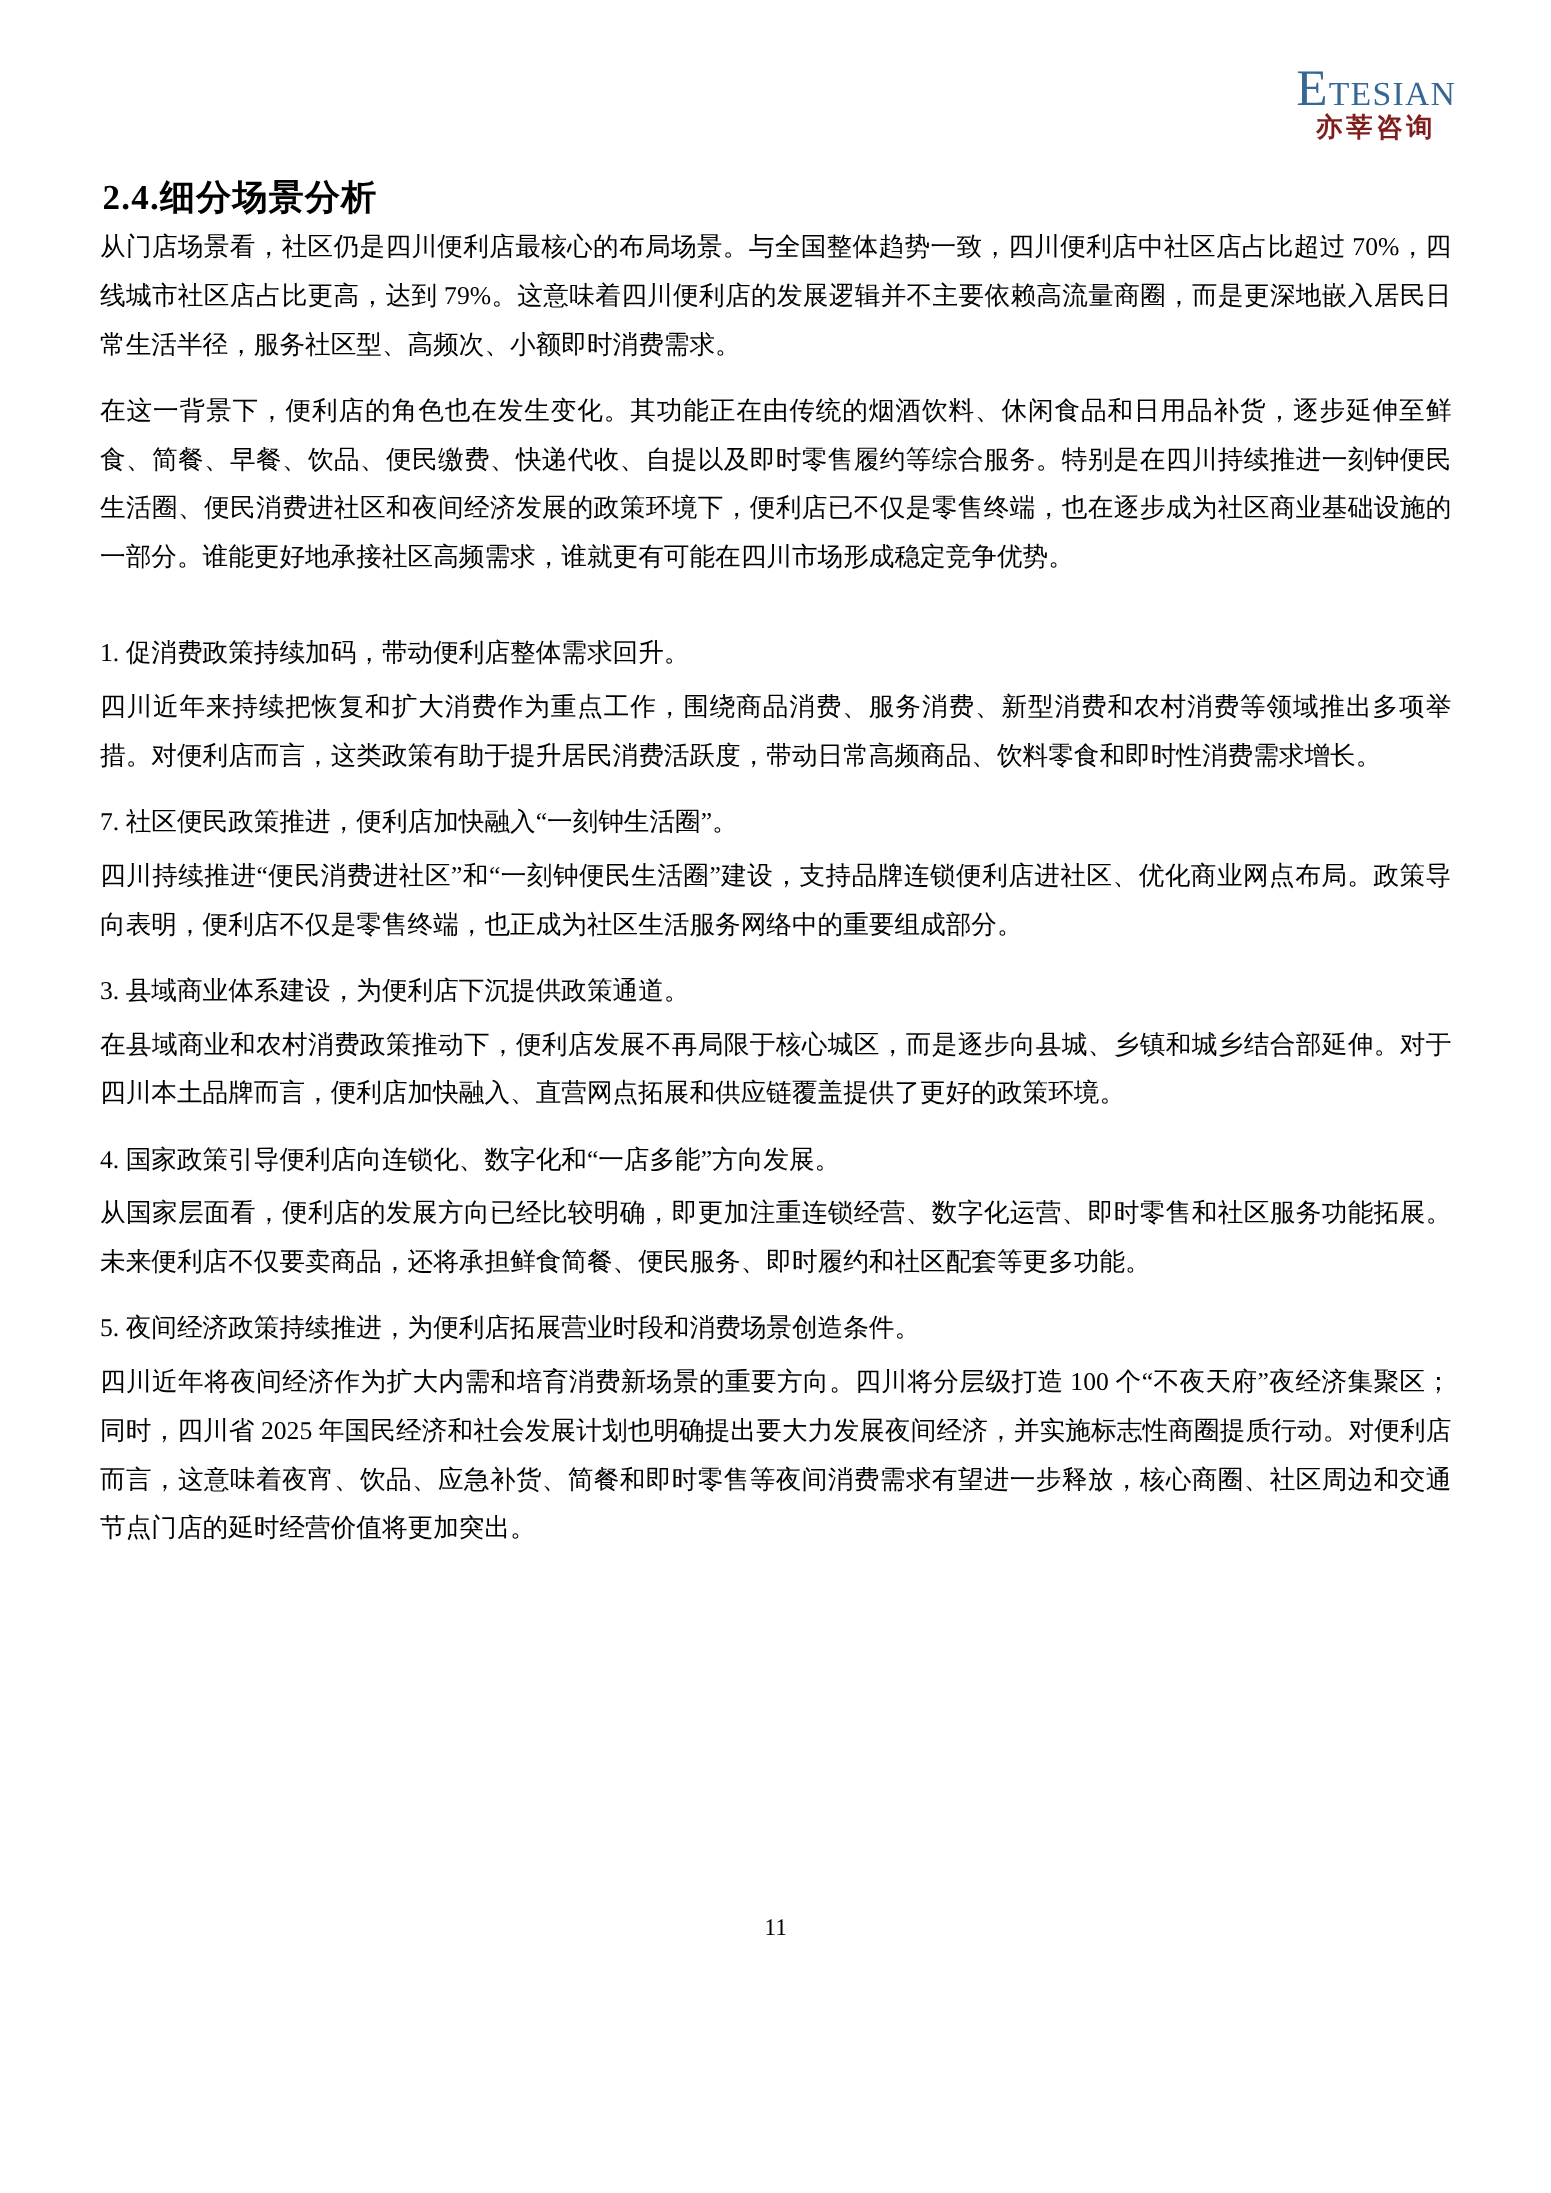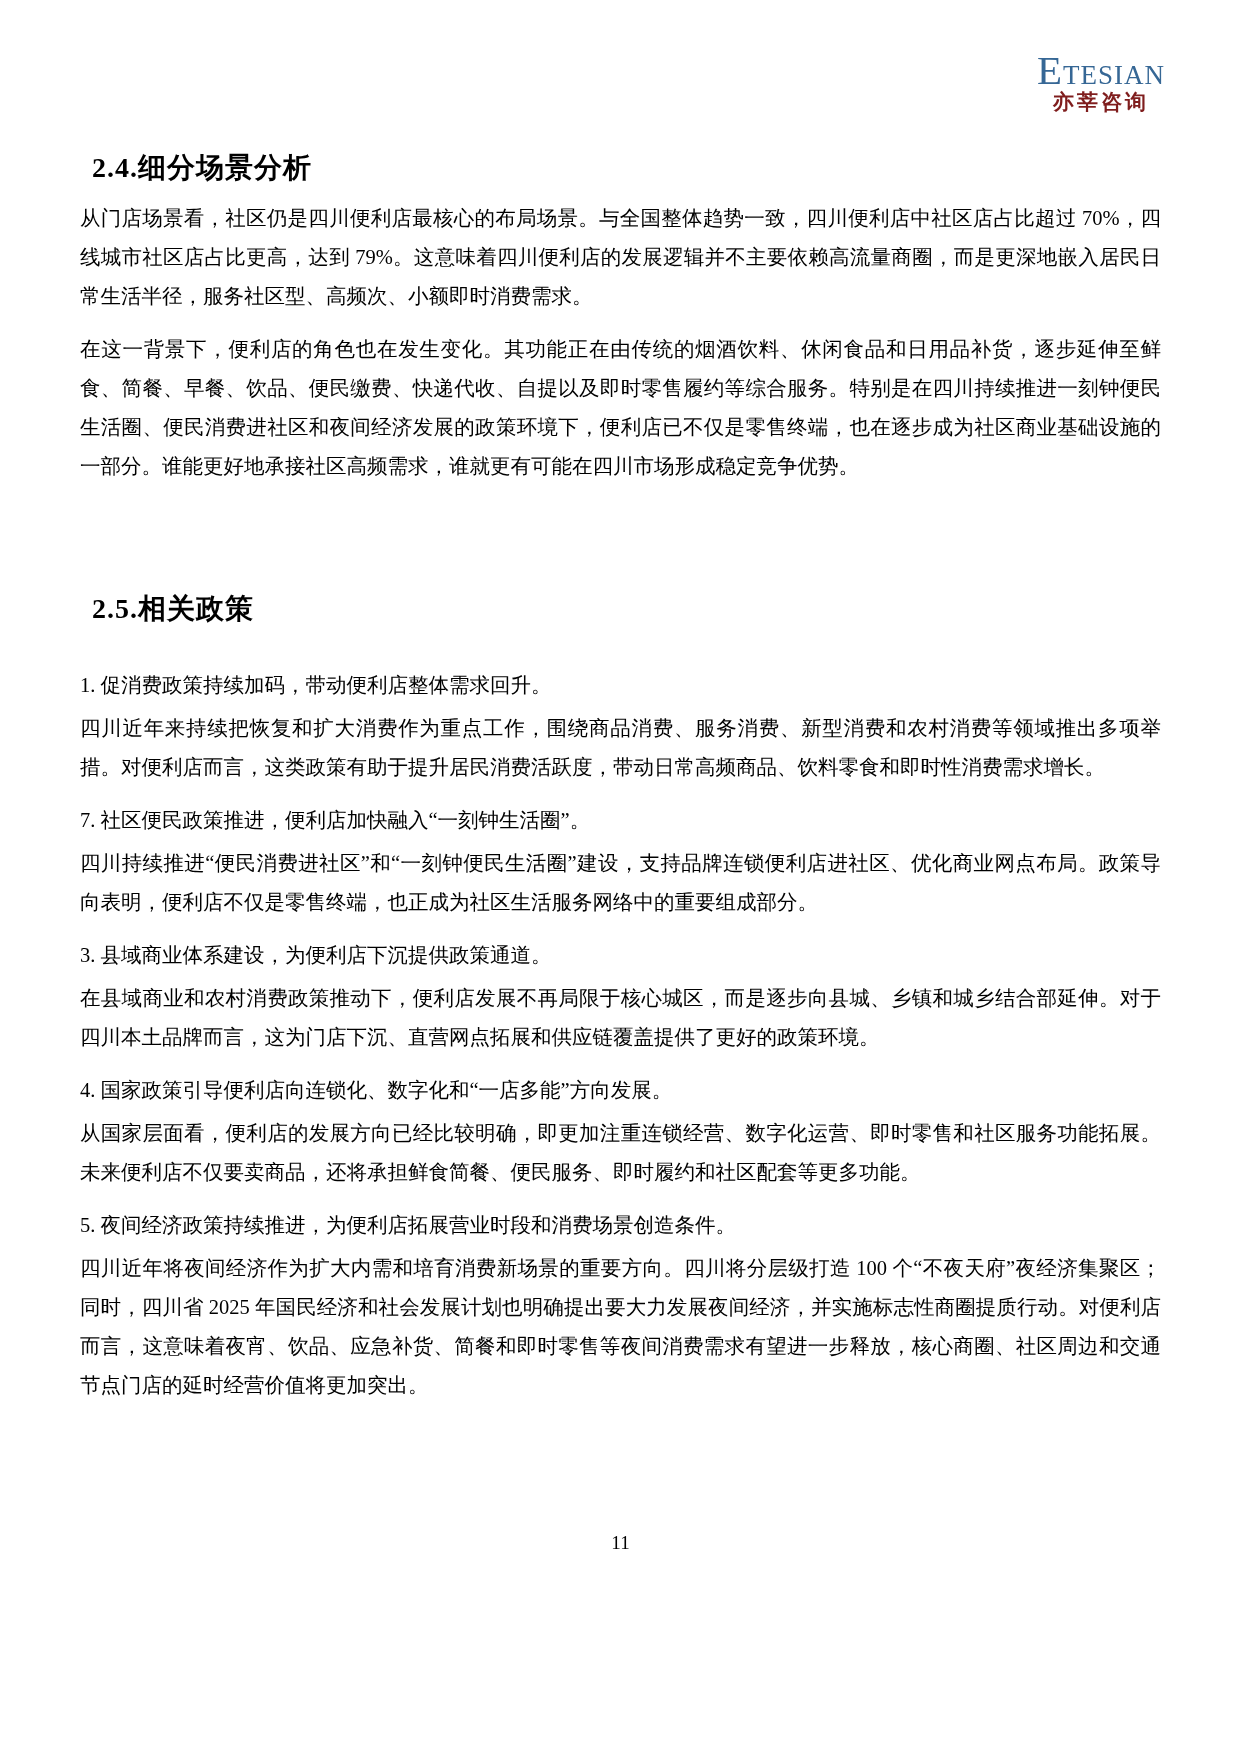--- a/index.html
+++ b/index.html
@@ -24,21 +24,21 @@
     font-size:21px; font-weight:bold; letter-spacing:3px;
     margin-top:-2px; color:#7f1d1d;
   }
 
   
   .content {
     position:absolute; top:137px; left:80px; right:80px;
   }
   .sec-heading {
     font-size:28px; font-weight:bold;
-    margin:12px; letter-spacing:1px;
+    margin:2px; letter-spacing:1px;
   }
   .sec-heading.second { margin-top:104px; }
 
   .body-para {
     font-size:20.5px; line-height:39px;
     text-align:justify; margin:0;
   }
   .para-1 { }
   .para-2 { margin-top:14px; }
 
@@ -67,32 +67,31 @@
     <div class="brand-cn">亦莘咨询</div>
   </div>
 
   <div class="content">
 
     <h1 class="sec-heading">2.4.细分场景分析</h1>
 
     <p class="body-para para-1">从门店场景看，社区仍是四川便利店最核心的布局场景。与全国整体趋势一致，四川便利店中社区店占比超过 70%，四线城市社区店占比更高，达到 79%。这意味着四川便利店的发展逻辑并不主要依赖高流量商圈，而是更深地嵌入居民日常生活半径，服务社区型、高频次、小额即时消费需求。</p>
     <p class="body-para para-2">在这一背景下，便利店的角色也在发生变化。其功能正在由传统的烟酒饮料、休闲食品和日用品补货，逐步延伸至鲜食、简餐、早餐、饮品、便民缴费、快递代收、自提以及即时零售履约等综合服务。特别是在四川持续推进一刻钟便民生活圈、便民消费进社区和夜间经济发展的政策环境下，便利店已不仅是零售终端，也在逐步成为社区商业基础设施的一部分。谁能更好地承接社区高频需求，谁就更有可能在四川市场形成稳定竞争优势。</p>
 
-    <h1 class="sec-heading second">2.5.相关政策</h1>
 
     <div class="policy-list">
 
       <p class="policy-title">1. 促消费政策持续加码，带动便利店整体需求回升。</p>
       <p class="policy-body">四川近年来持续把恢复和扩大消费作为重点工作，围绕商品消费、服务消费、新型消费和农村消费等领域推出多项举措。对便利店而言，这类政策有助于提升居民消费活跃度，带动日常高频商品、饮料零食和即时性消费需求增长。</p>
 
       <p class="policy-title">7. 社区便民政策推进，便利店加快融入“一刻钟生活圈”。</p>
       <p class="policy-body">四川持续推进“便民消费进社区”和“一刻钟便民生活圈”建设，支持品牌连锁便利店进社区、优化商业网点布局。政策导向表明，便利店不仅是零售终端，也正成为社区生活服务网络中的重要组成部分。</p>
 
       <p class="policy-title">3. 县域商业体系建设，为便利店下沉提供政策通道。</p>
-      <p class="policy-body">在县域商业和农村消费政策推动下，便利店发展不再局限于核心城区，而是逐步向县城、乡镇和城乡结合部延伸。对于四川本土品牌而言，这为门店下沉、直营网点拓展和供应链覆盖提供了更好的政策环境。</p>
+      <p class="policy-body">在县域商业和农村消费政策推动下，便利店发展不再局限于核心城区，而是逐步向县城、乡镇和城乡结合部延伸。对于四川本土品牌而言，便利店加快融入、直营网点拓展和供应链覆盖提供了更好的政策环境。</p>
 
       <p class="policy-title">4. 国家政策引导便利店向连锁化、数字化和“一店多能”方向发展。</p>
       <p class="policy-body">从国家层面看，便利店的发展方向已经比较明确，即更加注重连锁经营、数字化运营、即时零售和社区服务功能拓展。未来便利店不仅要卖商品，还将承担鲜食简餐、便民服务、即时履约和社区配套等更多功能。</p>
 
       <p class="policy-title">5. 夜间经济政策持续推进，为便利店拓展营业时段和消费场景创造条件。</p>
       <p class="policy-body">四川近年将夜间经济作为扩大内需和培育消费新场景的重要方向。四川将分层级打造 100 个“不夜天府”夜经济集聚区；同时，四川省 2025 年国民经济和社会发展计划也明确提出要大力发展夜间经济，并实施标志性商圈提质行动。对便利店而言，这意味着夜宵、饮品、应急补货、简餐和即时零售等夜间消费需求有望进一步释放，核心商圈、社区周边和交通节点门店的延时经营价值将更加突出。</p>
 
     </div>
   </div>
 

